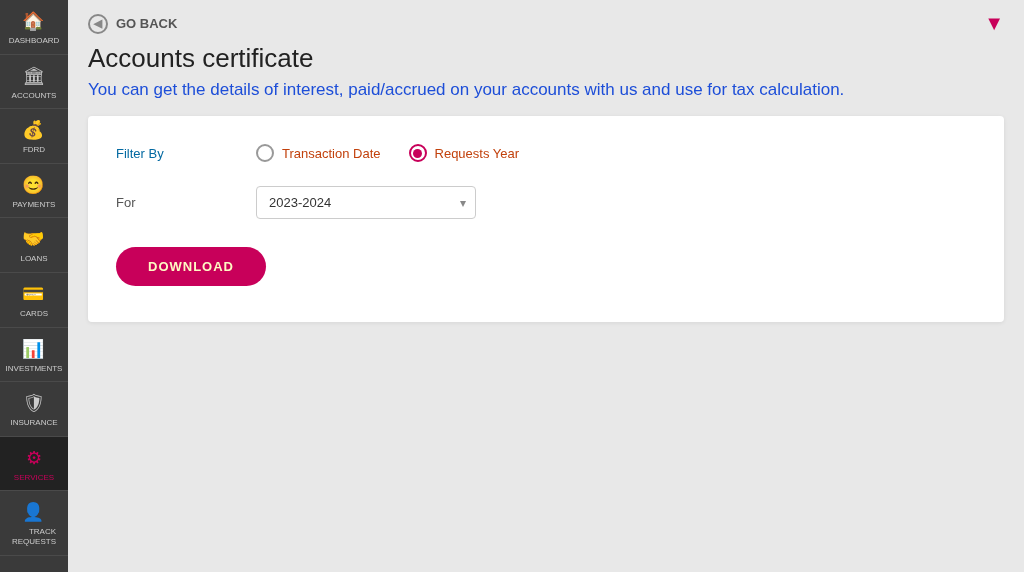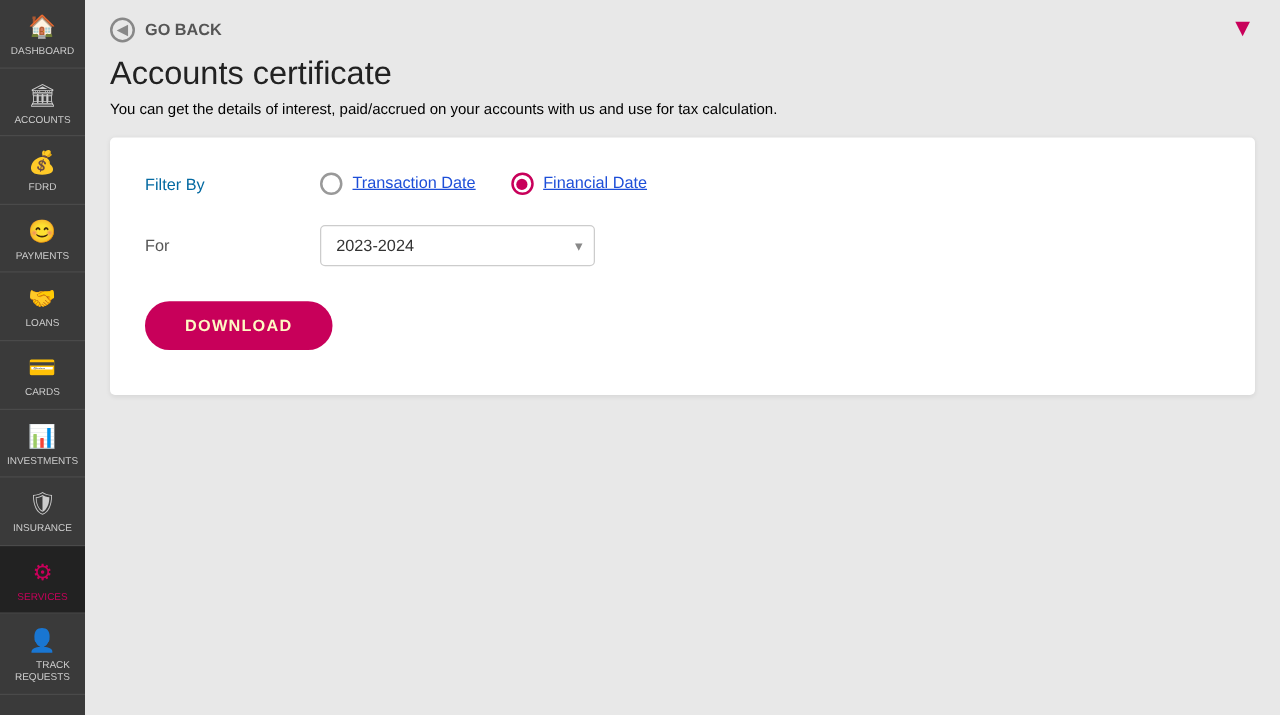--- a/index.html
+++ b/index.html
@@ -78,22 +78,22 @@
       padding: 0 20px 16px;
       background: #e8e8e8;
     }
     .page-title {
       font-size: 26px;
       font-weight: 400;
       color: #222;
       margin-bottom: 6px;
     }
     .page-desc {
-      font-size: 12px;
-      color: #000000;
+      font-size: 17px;
+      color: #1d4ed8;
     }
 
     
     .card {
       margin: 0 20px;
       background: #fff;
       border-radius: 4px;
       padding: 28px 28px 36px;
       box-shadow: 0 1px 4px rgba(0,0,0,0.08);
     }
@@ -111,26 +111,25 @@
       width: 140px;
       flex-shrink: 0;
     }
     .radio-group {
       display: flex;
       align-items: center;
       gap: 28px;
     }
     .radio-option {
       display: flex;
-      align-items: flex-start;
+      align-items: center;
       gap: 8px;
       cursor: pointer;
       font-size: 13px;
-      color: #1d4ed8;
-      text-decoration: underline;
+      color: #c2410c;
     }
     .radio-outer {
       width: 18px; height: 18px;
       border-radius: 50%;
       border: 2px solid #999;
       display: flex; align-items: center; justify-content: center;
       flex-shrink: 0;
     }
     .radio-outer.selected {
       border-color: #c8005a;
@@ -258,21 +257,21 @@
       <span class="filter-label">Filter By</span>
       <div class="radio-group">
         <label class="radio-option">
           <div class="radio-outer"></div>
           <span>Transaction Date</span>
         </label>
         <label class="radio-option">
           <div class="radio-outer selected">
             <div class="radio-inner"></div>
           </div>
-          <span>Financial Date</span>
+          <span>Requests Year</span>
         </label>
       </div>
     </div>
 
     
     <div class="for-row">
       <span class="for-label">For</span>
       <div class="select-wrapper">
         <select class="select-field">
           <option>2023-2024</option>

